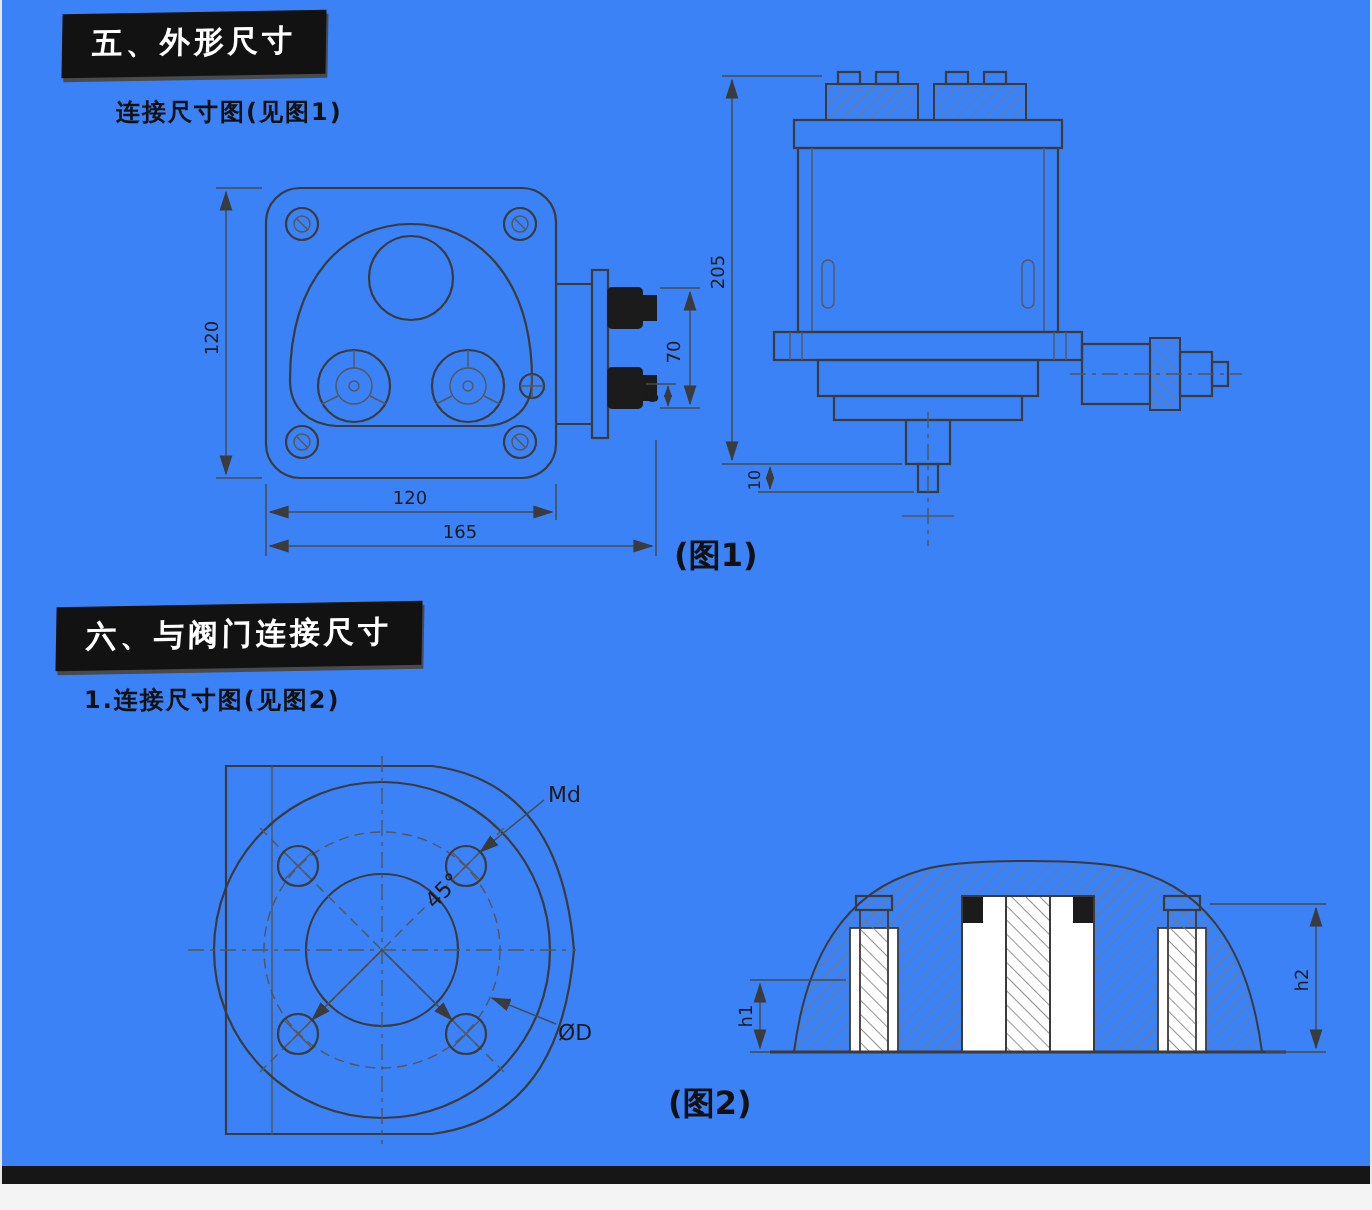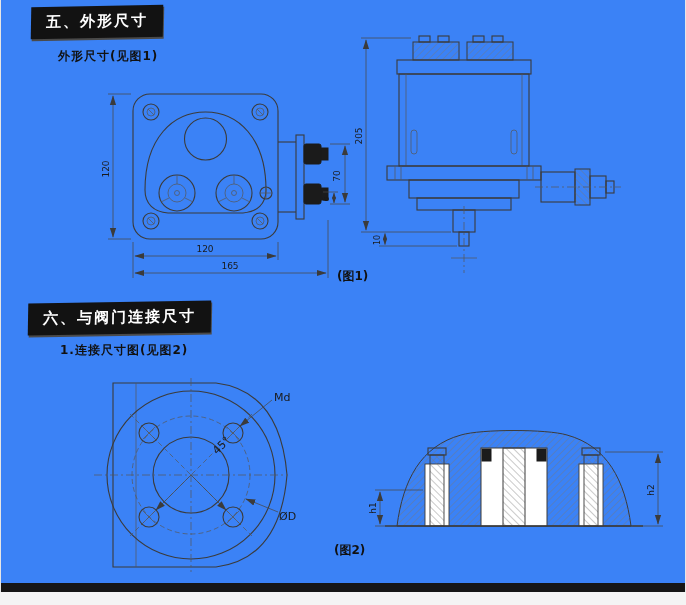--- a/index.html
+++ b/index.html
@@ -9,21 +9,21 @@
     position: relative; width: 686px; height: 592px; background: #3b82f6;
     overflow: hidden; border-left: 1px solid #e6e6e6; border-right: 1px solid #e6e6e6;
   }
   .banner {
     position: absolute; background: #121212; color: #ffffff; font-weight: bold;
     font-size: 15px; letter-spacing: 2px; padding: 6px 15px 7px;
     transform: rotate(-1deg) skewX(-2deg); box-shadow: 1px 2px 0 #4a4a4a;
     white-space: nowrap;
   }
   .note { position: absolute; font-size: 12px; font-weight: bold; color: #111; letter-spacing: 1px; white-space: nowrap; }
-  .caption { position: absolute; font-size: 12px; font-weight: 600; color: #111; white-space: nowrap; }
+  .caption { position: absolute; font-size: 16px; font-weight: 600; color: #111; white-space: nowrap; }
   .bottom-bar { position: absolute; left: 0; right: 0; bottom: 0; height: 9px; background: #161616; }
   svg.fig { position: absolute; overflow: visible; }
   .ln  { fill: none; stroke: #3b3b3b; stroke-width: 1.1; }
   .lnt { fill: none; stroke: #565656; stroke-width: 0.7; }
   .dim { fill: none; stroke: #4a4a4a; stroke-width: 0.75; }
   .cl  { stroke-dasharray: 8 3 2 3; }
   .dsh { stroke-dasharray: 5 3; }
   .dark { fill: #1b1b1b; stroke: #1b1b1b; }
   .hatch45 { fill: url(#hp45); stroke: #3b3b3b; stroke-width: 1; }
   .hatchm  { fill: url(#hm45); stroke: #3b3b3b; stroke-width: 1; }
@@ -49,21 +49,21 @@
       </pattern>
       <pattern id="hm45" width="5" height="5" patternUnits="userSpaceOnUse" patternTransform="rotate(-45)">
         <line x1="0" y1="0" x2="0" y2="5" stroke="#777777" stroke-width="0.8"></line>
       </pattern>
     </defs>
   </svg>
 
   <div class="banner" style="left:30px; top:6px;">
     <span>五、外形尺寸</span>
   </div>
-  <div class="note" style="left:57px; top:48px;">外形尺寸(见图1)</div>
+  <div class="note" style="left:57px; top:48px;">连接尺寸图(见图1)</div>
 
   <svg class="fig" style="left:92px; top:72px;" width="265" height="228" viewBox="0 0 265 228">
     <g>
       <rect class="ln" x="40" y="22" width="145" height="145" rx="17"></rect>
       <g>
         <circle class="ln" cx="58" cy="40" r="8"></circle>
           <circle class="lnt" cx="58" cy="40" r="4"></circle>
           <line class="lnt" x1="55" y1="37" x2="61" y2="43"></line>
       </g>
       <g>
@@ -200,21 +200,21 @@
       <line class="dim" x1="46" y1="205.5" x2="46" y2="216.5" marker-start="url(#dimarrS)" marker-end="url(#dimarrS)"></line>
       <text class="dimtxt sm" x="41" y="212" text-anchor="middle" transform="rotate(-90 41 212)">10</text>
     </g>
   </svg>
 
   <div class="caption" style="left:336px; top:268px;">(图1)</div>
 
   <div class="banner" style="left:27px; top:302px;">
     <span>六、与阀门连接尺寸</span>
   </div>
-  <div class="note" style="left:59px; top:342px;text-align:center;">1.连接尺寸图(见图2)</div>
+  <div class="note" style="left:41px; top:342px;text-align:center;">1.连接尺寸图(见图2)</div>
 
   <svg class="fig" style="left:85px; top:360px;" width="250" height="228" viewBox="0 0 250 228">
     <g>
       <path class="ln" d="M27,23 L130,23 Q194,31 201,115 Q194,199 130,207 L27,207 Z"></path>
       <line class="lnt" x1="50" y1="23" x2="50" y2="207"></line>
     </g>
     <g>
       <circle class="ln" cx="105" cy="115" r="84"></circle>
       <circle class="lnt dsh" cx="105" cy="115" r="59"></circle>
       <circle class="ln" cx="105" cy="115" r="38"></circle>

